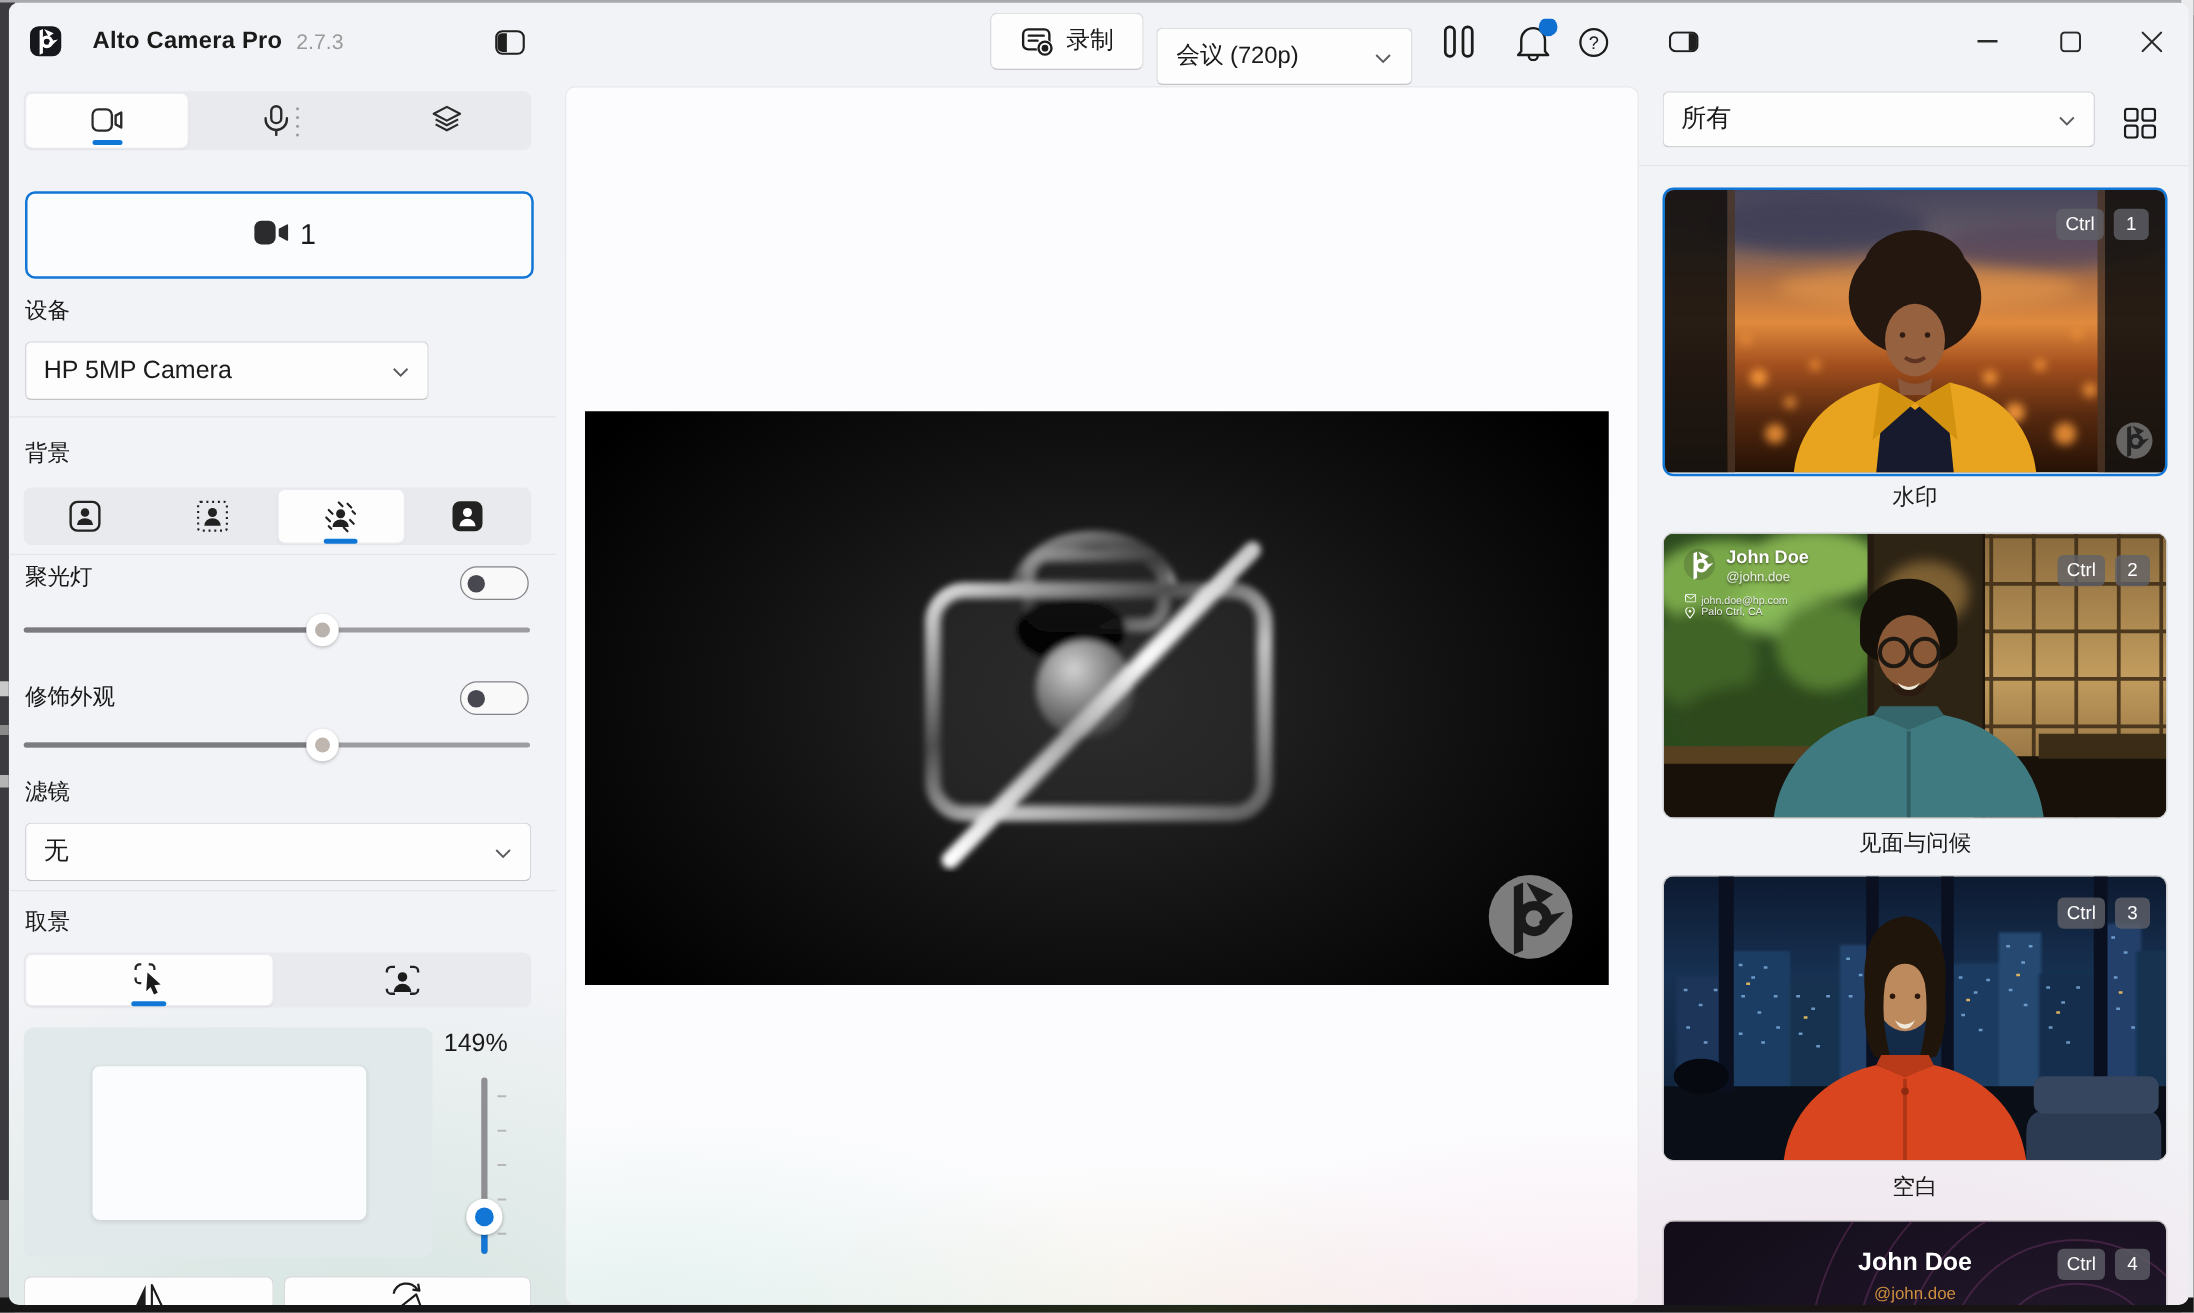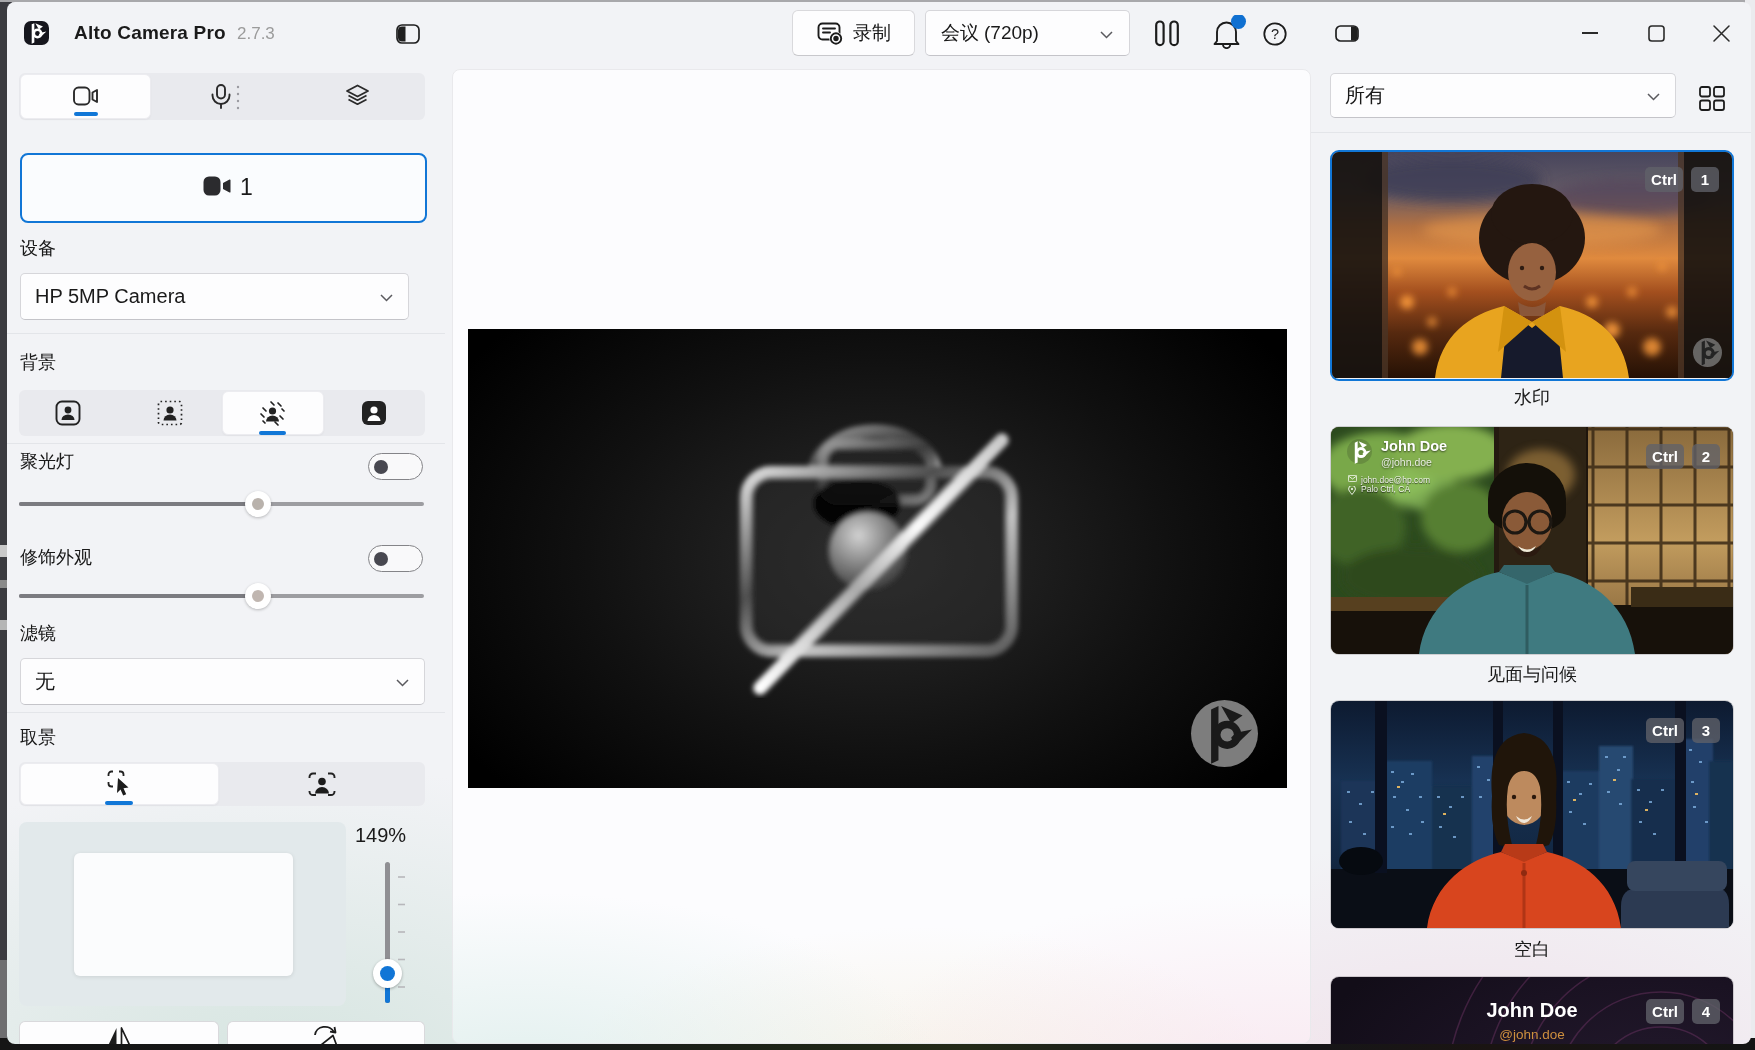--- a/index.html
+++ b/index.html
@@ -13,21 +13,21 @@
 .t{color:#1a1a1a}
 .flex{display:flex;align-items:center}
 .btn{background:#fdfdfe;border:1px solid #d9d9dc;border-bottom-color:#c8c8cc;border-radius:6px}
 .dd{background:#fdfdfe;border:1px solid #d6d6da;border-bottom-color:#c4c4c9;border-radius:5px;display:flex;align-items:center}
 .seg{background:#e9eaee;border-radius:6px}
 .segact{background:#fdfdfe;border:1px solid #ececf0;border-radius:6px;box-shadow:0 1px 2px rgba(0,0,0,0.04)}
 .bluebar{position:absolute;background:#1177d7;border-radius:3px;height:4.5px}
 .hr{position:absolute;height:1px;background:#e3e5e9}
 .lbl{position:absolute}
 .badge{position:absolute;background:rgba(96,97,105,0.78);border-radius:5px;color:#fff;
- font-weight:bold;font-size:15px;display:flex;align-items:center;justify-content:center;height:25px;top:15px}
+ font-weight:normal;font-size:15px;display:flex;align-items:center;justify-content:center;height:25px;top:15px}
 .thumb{position:absolute;left:1323px;width:404px;height:229px;border-radius:9px;overflow:hidden;border:1px solid rgba(0,0,0,0.15)}
 .tlabel{position:absolute;left:1323px;width:404px;text-align:center}
 .track{position:absolute;height:3.5px;border-radius:2px;left:12px;width:405px}
 .knob{position:absolute;width:26px;height:26px;border-radius:50%;background:#fff;box-shadow:0 1px 3px rgba(0,0,0,0.25)}
 .knob i{position:absolute;left:7px;top:7px;width:12px;height:12px;border-radius:50%;display:block}
 .toggle{position:absolute;width:55px;height:27px;border:1px solid #848488;border-radius:14px;background:rgba(253,253,254,0.6)}
 .toggle i{position:absolute;left:5px;top:5.5px;width:14px;height:14px;border-radius:50%;background:#484850;display:block}
 </style></head>
 <body>
 <div class="win">
@@ -58,21 +58,21 @@
   <circle cx="19" cy="17.5" r="2.7" fill="#1c1c1c"></circle>
  </svg>
  <span style="margin-left:9px"><svg style="vertical-align:-0.15em" width="38" height="19" viewBox="0 0 38 19">
           <g transform="translate(0,16.15) scale(0.0185547,-0.0185547)" fill="#1a1a1a">
             <path transform="translate(0,0)" d="M529 -26Q529 -68 500 -96Q455 -136 347 -131Q359 -82 324 -46Q356 -49 398 -50Q441 -50 450 -43Q459 -36 459 -1V421H126Q72 421 18 418Q22 448 18 477Q72 474 126 474H693V582H322Q269 582 215 580Q218 609 215 638Q269 635 322 635H693V753H277Q223 753 170 751Q173 780 170 809Q223 806 277 806H763V474H874Q928 474 982 477Q978 448 982 418Q928 421 874 421H529V390Q574 309 618 252Q668 280 708 318Q747 357 793 418Q823 392 857 374Q794 277 663 198Q759 95 911 27Q874 8 857 -31Q673 54 529 268ZM22 78Q166 111 284 161L412 217L419 170Q184 66 58 -3Q51 43 22 78ZM265 189Q207 279 137 359L195 410Q269 325 330 232Z"></path>
             <path transform="translate(1024,0)" d="M9 542Q102 640 143 808Q180 796 219 791Q206 725 175 662H294V696Q294 768 290 839Q329 835 367 839Q364 768 364 696V662H461Q515 662 569 665Q566 636 569 607Q515 609 461 609H364V485H492Q545 485 599 488Q596 459 599 430Q545 432 492 432H364V332H590V73Q590 31 546 5Q501 -21 427 -20Q437 27 406 66Q461 58 511 64Q520 67 520 85V279H364V20Q364 -51 367 -123Q329 -119 290 -123Q294 -51 294 20V279H165V130Q165 59 169 -12Q130 -9 92 -13Q95 59 95 130L94 332H294V432H148Q95 432 41 430Q44 459 41 488Q94 485 148 485H294V609H146Q115 558 69 504Q45 533 9 542ZM769 -142Q777 -87 746 -56Q777 -60 816 -60Q855 -61 866 -52Q878 -43 879 6V669Q879 741 875 812Q913 808 951 812Q948 741 948 669V-17Q948 -105 884 -128Q830 -146 769 -142ZM746 121Q708 125 670 121Q674 192 674 264V523Q674 594 670 666Q708 662 746 666Q743 594 743 523V264Q743 192 746 121Z"></path>
           </g>
         </svg></span>
 </div>
 
-<div class="a dd" style="left:918px;top:8px;width:205px;height:46px">
+<div class="a dd" style="left:918px;top:20px;width:205px;height:46px">
  <span style="margin-left:15px"><svg style="vertical-align:-0.15em" width="38" height="19" viewBox="0 0 38 19">
           <g transform="translate(0,16.15) scale(0.0185547,-0.0185547)" fill="#1a1a1a">
             <path transform="translate(0,0)" d="M192 184Q134 184 75 181Q79 212 75 244Q134 241 192 241H808Q866 241 925 244Q921 212 925 181Q866 184 808 184H429Q452 163 478 147Q467 133 454 120L285 -51L676 -21L709 -16L601 88L655 147L773 33L887 -88L827 -141L759 -68L680 -72L167 -118L162 -61Q183 -61 199 -46Q230 -17 298 58Q366 134 399 184ZM722 422Q719 390 722 359Q664 362 606 362H394Q336 362 278 359Q281 390 278 422Q336 419 394 419H606Q664 419 722 422ZM486 825Q523 804 565 789L541 745Q574 698 621 642Q709 535 836 466Q906 427 981 399Q945 378 929 337Q786 394 676 496Q575 587 503 685Q387 508 230 390Q154 334 67 295Q53 339 18 365Q105 403 184 454Q312 538 379 636Q438 725 486 825Z"></path>
             <path transform="translate(1024,0)" d="M643 592Q578 708 499 815L564 863Q646 752 713 632ZM991 -63Q950 -77 927 -115Q774 -20 658 133Q506 -55 296 -157Q282 -114 245 -87Q461 11 613 198Q462 426 395 731L460 743Q488 615 538 484Q589 354 655 253Q812 479 827 756Q871 747 915 748Q878 439 701 190Q818 41 991 -63ZM7 436Q10 469 7 502Q69 499 131 499H243V68L336 184L369 238L415 190L380 152L213 -78L158 -37Q168 -15 168 10V439H131Q69 439 7 436ZM238 626Q180 710 99 773L150 836Q244 763 307 671Z"></path>
           </g>
         </svg></span>
  <span class="t" style="font-size:19px;margin-left:5px">(720p)</span>
  <svg style="position:absolute;right:16px;top:20px" width="13" height="8" viewBox="0 0 13 8">
         <path d="M1,1 L6.5,6.5 L12,1" fill="none" stroke="#5a5a5e" stroke-width="1.5"></path>
       </svg>
@@ -139,21 +139,21 @@
  <path d="M20,8 L26.5,4.5 a0.8,0.8 0 0 1 1,0.8 V16.7 a0.8,0.8 0 0 1 -1,0.8 L20,14 Z" fill="#2b2b2e"></path>
 </svg>
 <div class="a t" style="left:233px;top:172px;font-size:23px">1</div>
 
 <div class="lbl" style="left:13px;top:237px"><svg style="vertical-align:-0.15em" width="36" height="18" viewBox="0 0 36 18">
         <g transform="translate(0,15.3) scale(0.0175781,-0.0175781)" fill="#1a1a1a">
           <path transform="translate(0,0)" d="M431 356Q435 388 431 419Q490 416 548 416H859Q818 241 698 107Q814 -3 981 -39Q947 -65 938 -108Q777 -69 651 59Q483 -94 258 -118Q243 -77 215 -44Q325 -41 424 0Q524 41 602 113Q517 220 463 357Q447 357 431 356ZM460 795 801 796 794 546Q794 537 800 531Q807 525 817 525H854Q912 525 970 528Q967 497 970 467H816Q780 467 754 490Q729 513 729 546V738H533L534 631Q534 545 478 476Q423 406 343 377Q332 420 295 444Q368 457 415 512Q462 566 461 630ZM763 359H533Q581 242 648 160Q725 249 763 359ZM6 436Q10 469 6 502Q65 499 124 499H230V68L318 184L349 238L392 190L360 152L201 -78L150 -37Q159 -15 159 10V439H124Q65 439 6 436ZM226 626Q170 710 94 773L142 836Q231 763 290 671Z"></path>
           <path transform="translate(1024,0)" d="M297 -123Q258 -119 219 -123Q223 -52 223 20V292Q149 266 71 251Q54 290 24 320Q258 347 445 491Q377 546 311 615Q234 514 122 433Q106 466 72 484Q169 550 229 630Q289 709 342 825Q376 807 413 796Q400 762 383 729H751Q671 594 553 489Q726 369 976 318Q943 291 936 250Q847 267 761 301V-121H691V-51H294Q295 -87 297 -123ZM527 2H691V106H527ZM457 2V106H293V2ZM527 159H691V260H527ZM457 159V260H293Q293 209 293 159ZM274 313H733Q614 363 502 446Q396 364 274 313ZM494 532Q567 597 622 676H354L348 668Q425 587 494 532Z"></path>
         </g>
       </svg></div>
-<div class="a dd" style="left:13px;top:271px;width:389px;height:47px">
+<div class="a dd" style="left:13px;top:271px;width:323px;height:47px">
  <span class="t" style="margin-left:14px;font-size:20px">HP 5MP Camera</span>
  <svg style="position:absolute;right:15px;top:20px" width="13" height="8" viewBox="0 0 13 8">
         <path d="M1,1 L6.5,6.5 L12,1" fill="none" stroke="#5a5a5e" stroke-width="1.5"></path>
       </svg>
 </div>
 <div class="hr" style="left:0;top:331px;width:438px"></div>
 
 <div class="lbl" style="left:13px;top:351px"><svg style="vertical-align:-0.15em" width="36" height="18" viewBox="0 0 36 18">
         <g transform="translate(0,15.3) scale(0.0175781,-0.0175781)" fill="#1a1a1a">
           <path transform="translate(0,0)" d="M631 584Q631 567 640 554Q650 542 665 542H885Q910 545 917 569L934 631Q964 614 999 607L970 518Q962 486 930 481H664Q616 481 589 510Q562 540 562 584V712Q562 783 558 853Q597 849 635 853L631 704Q735 726 904 801Q917 765 938 733Q817 671 631 634ZM417 481Q379 485 341 481Q342 516 343 550Q154 496 38 450Q38 496 14 534Q98 538 172 553Q247 568 344 596V679H148Q96 679 45 676Q47 704 45 732Q96 730 148 730H344Q344 792 341 853Q379 849 417 853Q414 783 414 712V622Q414 552 417 481ZM285 -144Q246 -140 208 -144Q211 -75 211 -6L209 393H783V-50Q783 -89 758 -112Q733 -134 705 -141Q654 -151 601 -150Q610 -97 578 -67Q610 -71 653 -72Q696 -72 704 -66Q713 -59 713 -28V53H281V-6Q281 -75 285 -144ZM713 248V342H280Q280 295 280 248ZM713 104V197H280L281 104Z"></path>

